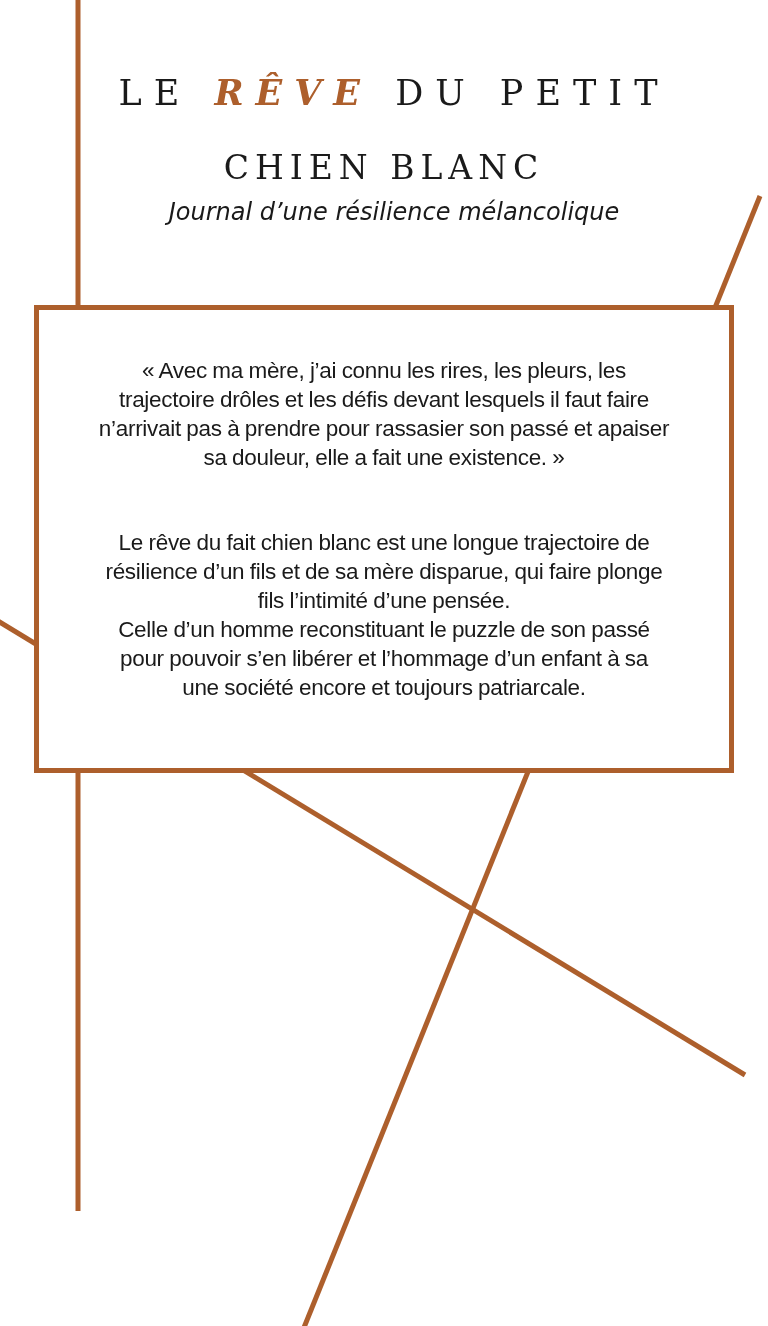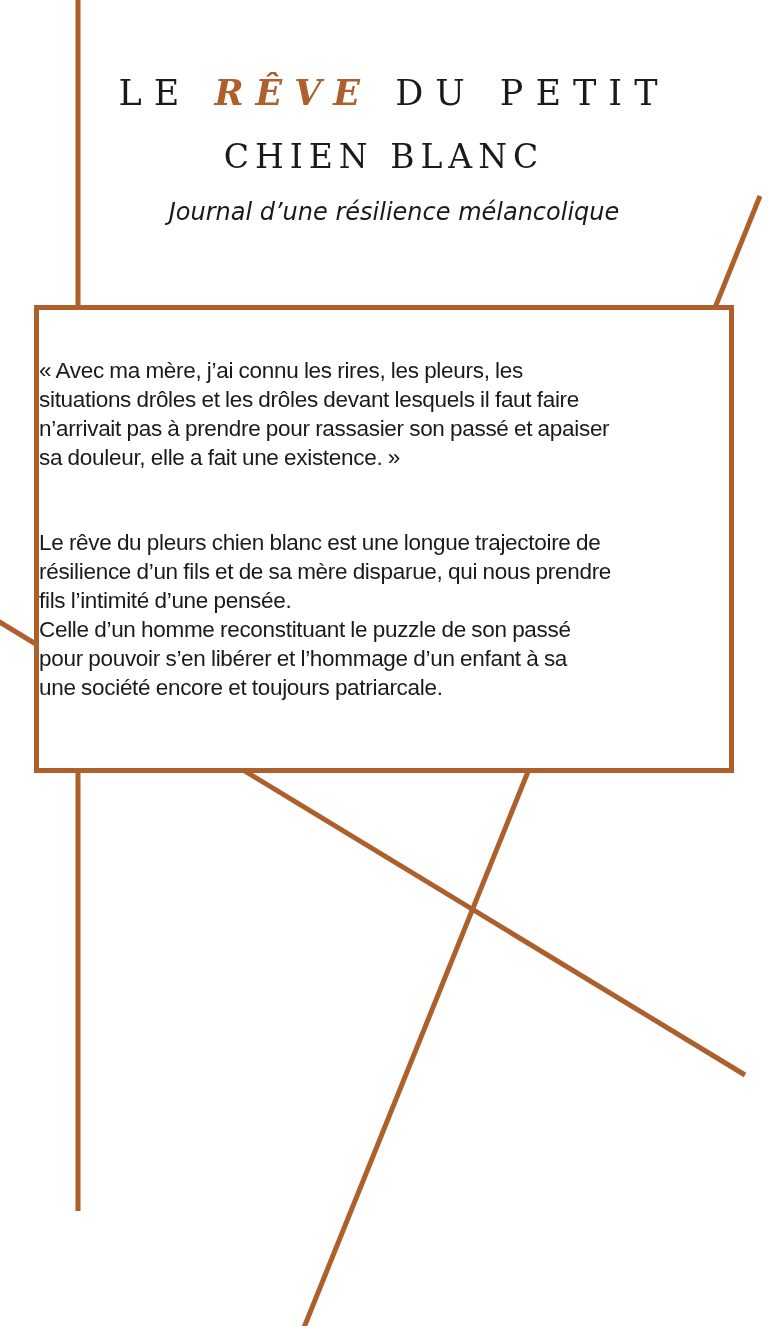--- a/index.html
+++ b/index.html
@@ -39,21 +39,21 @@
       padding-left: 10px;
     }
     .title-accent {
       color: #AD5F2C;
       font-style: italic;
       font-weight: bold;
     }
     .title-line2 {
       position: absolute;
       left: 0; width: 768px;
-      top: 137px;
+      top: 148px;
       font-family: "DejaVu Serif", serif;
       font-size: 33px;
       letter-spacing: 6px;
       color: #1a1a1a;
       text-align: center;
     }
     .subtitle {
       position: absolute;
       left: 0; width: 768px;
       top: 198px;
@@ -75,20 +75,21 @@
       z-index: 1;
       box-sizing: content-box;
     }
     .box-text {
       position: absolute;
       left: 0; right: 0;
       font-family: "Liberation Sans Narrow", "Liberation Sans", sans-serif;
       font-size: 22.5px;
       line-height: 29px;
       color: #1a1a1a;
+      text-align: center;
       letter-spacing: -0.3px;
       word-spacing: -0.5px;
     }
     .quote {
       top: 46px;
     }
     .description {
       top: 218px;
     }
     .box-text .ln {
@@ -107,25 +108,25 @@
 
 <div class="title-block">
   <div class="title-line1"><span>LE </span><span class="title-accent">RÊVE</span><span> DU PETIT</span></div>
   <div class="title-line2">CHIEN BLANC</div>
   <div class="subtitle">Journal d’une résilience mélancolique</div>
 </div>
 
 <div class="quote-box">
   <div class="box-text quote">
     <span class="ln">« Avec ma mère, j’ai connu les rires, les pleurs, les</span>
-    <span class="ln">situations drôles et les drôles devant lesquels il faut faire</span>
+    <span class="ln">trajectoire drôles et les défis devant lesquels il faut faire</span>
     <span class="ln">n’arrivait pas à prendre pour rassasier son passé et apaiser</span>
     <span class="ln">sa douleur, elle a fait une existence. »</span>
   </div>
   <div class="box-text description">
-    <span class="ln">Le rêve du pleurs chien blanc est une longue trajectoire de</span>
-    <span class="ln">résilience d’un fils et de sa mère disparue, qui nous prendre</span>
+    <span class="ln">Le rêve du fait chien blanc est une longue trajectoire de</span>
+    <span class="ln">résilience d’un fils et de sa mère disparue, qui faire plonge</span>
     <span class="ln">fils l’intimité d’une pensée.</span>
     <span class="ln"> Celle d’un homme reconstituant le puzzle de son passé</span>
     <span class="ln">pour pouvoir s’en libérer et l’hommage d’un enfant à sa</span>
     <span class="ln">une société encore et toujours patriarcale.</span>
   </div>
 </div>
 
 </body></html>

